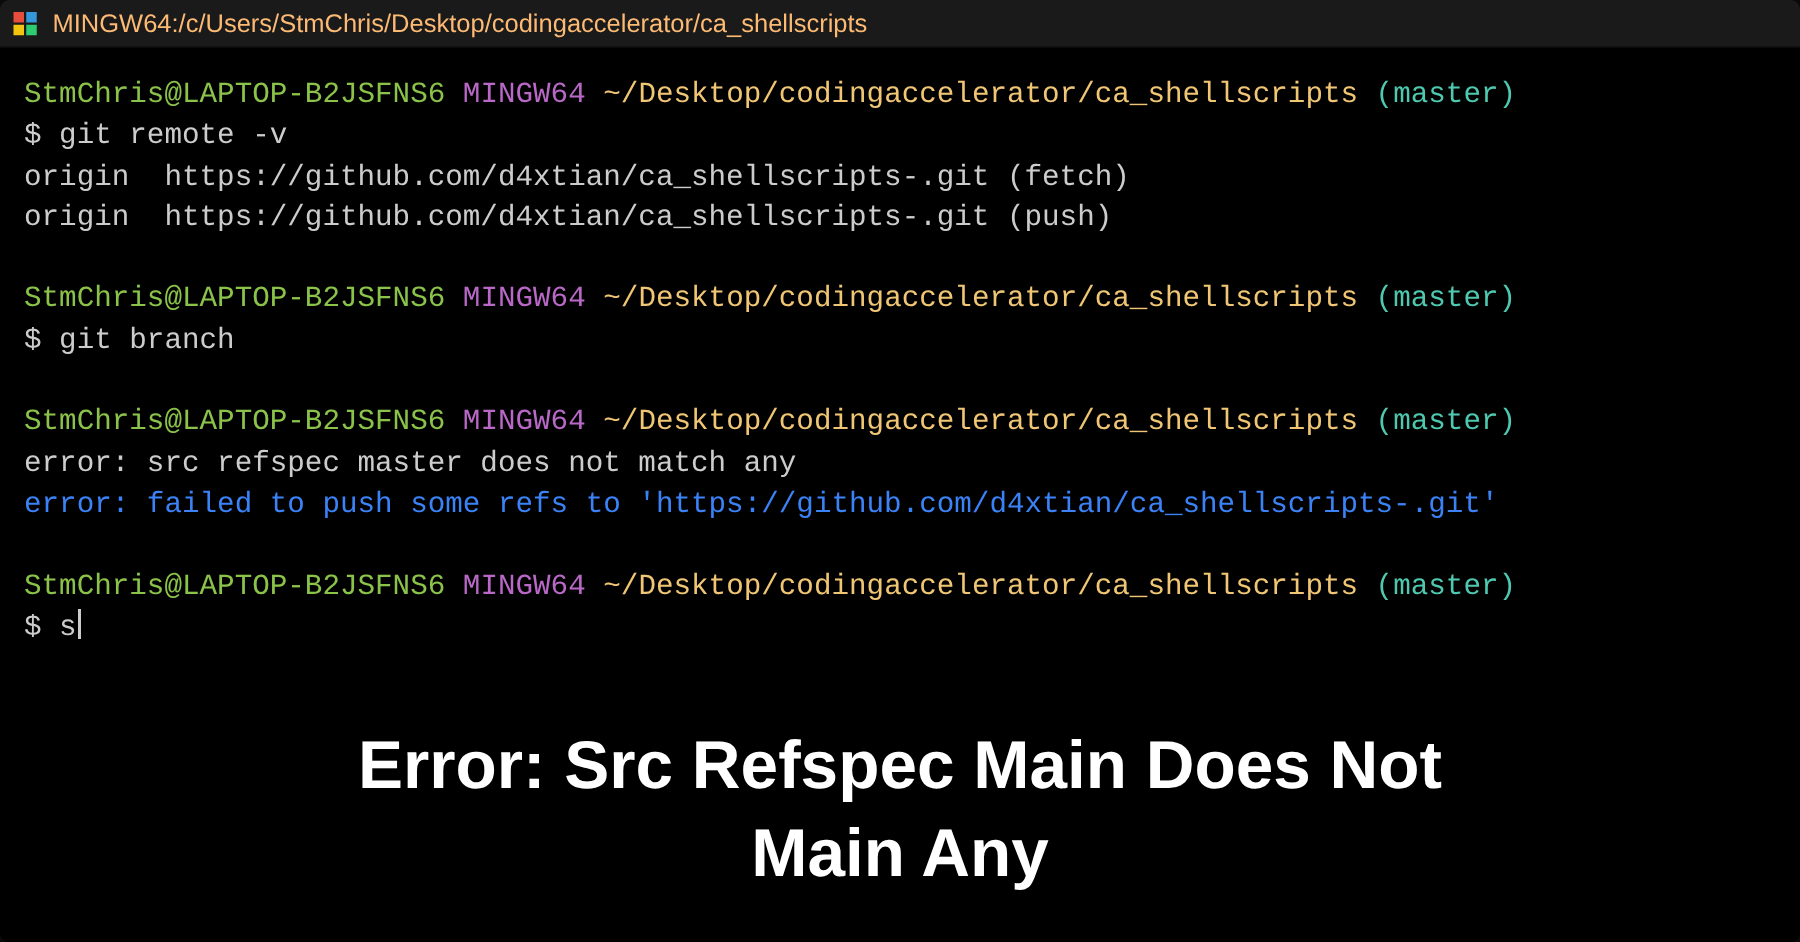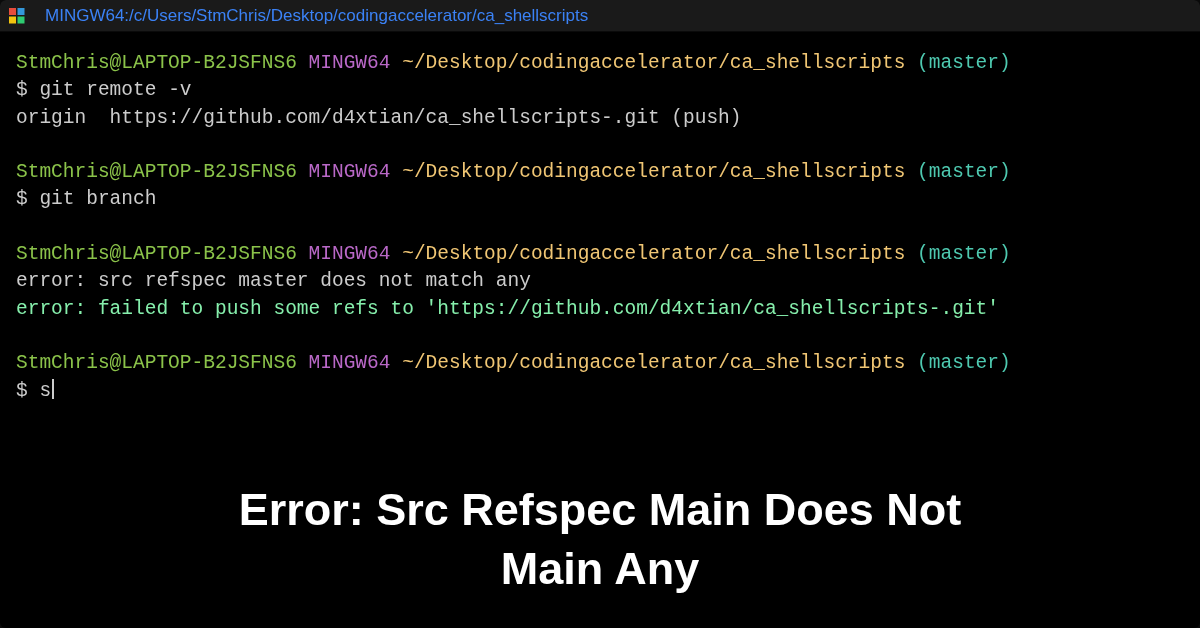--- a/index.html
+++ b/index.html
@@ -17,22 +17,22 @@
       background: #000;
       border-radius: 6px;
       overflow: hidden;
     }
     .titlebar {
       height: 32px;
       background: #1a1a1a;
       display: flex;
       align-items: center;
       padding: 0 8px;
-      gap: 19px;
-      color: #3b82f6;
+      gap: 9px;
+      color: #fdba74;
       font-size: 17px;
       font-family: 'Segoe UI', sans-serif;
       border-bottom: 1px solid #0a0a0a;
     }
     .titlebar .icon {
       width: 18px;
       height: 18px;
       display: flex;
       align-items: center;
       justify-content: center;
@@ -43,21 +43,21 @@
       line-height: 1.4;
       color: #cccccc;
     }
     .line { white-space: pre; }
     .u { color: #8bc34a; font-weight: 500; } 
     .env { color: #b968c7; font-weight: 500; font-family: Liberation Mono, monospace; } 
     .path { color: #f0c674; font-weight: 500; } 
     .branch { color: #4ec9b0; font-weight: 500; } 
     .prompt { color: #cccccc; }
     .output { color: #cccccc; }
-    .err { color: #86efac; }
+    .err { color: #3b82f6; }
     .typed { color: #cccccc; }
     .blank { height: 1.4em; }
     .cursor {
       display: inline-block;
       width: 2px;
       height: 20px;
       background: #ccc;
       vertical-align: -3px;
       margin-left: 1px;
     }
@@ -90,20 +90,21 @@
         <rect x="9.5" y="9.5" width="7" height="7" fill="#2ecc71"></rect>
       </svg>
     </span>
     <span>MINGW64:/c/Users/StmChris/Desktop/codingaccelerator/ca_shellscripts</span>
   </div>
 
   <div class="terminal-body">
 
     <div class="line"><span class="u">StmChris@LAPTOP-B2JSFNS6</span> <span class="env">MINGW64</span> <span class="path">~/Desktop/codingaccelerator/ca_shellscripts</span> <span class="branch">(master)</span></div>
     <div class="line"><span class="prompt">$</span> <span class="typed">git remote -v</span></div>
+    <div class="line output">origin  https://github.com/d4xtian/ca_shellscripts-.git (fetch)</div>
     <div class="line output">origin  https://github.com/d4xtian/ca_shellscripts-.git (push)</div>
     <div class="blank"></div>
 
     <div class="line"><span class="u">StmChris@LAPTOP-B2JSFNS6</span> <span class="env">MINGW64</span> <span class="path">~/Desktop/codingaccelerator/ca_shellscripts</span> <span class="branch">(master)</span></div>
     <div class="line"><span class="prompt">$</span> <span class="typed">git branch</span></div>
     <div class="blank"></div>
 
     <div class="line"><span class="u">StmChris@LAPTOP-B2JSFNS6</span> <span class="env">MINGW64</span> <span class="path">~/Desktop/codingaccelerator/ca_shellscripts</span> <span class="branch">(master)</span></div>
     <div class="line output">error: src refspec master does not match any</div>
     <div class="line err">error: failed to push some refs to 'https://github.com/d4xtian/ca_shellscripts-.git'</div>

